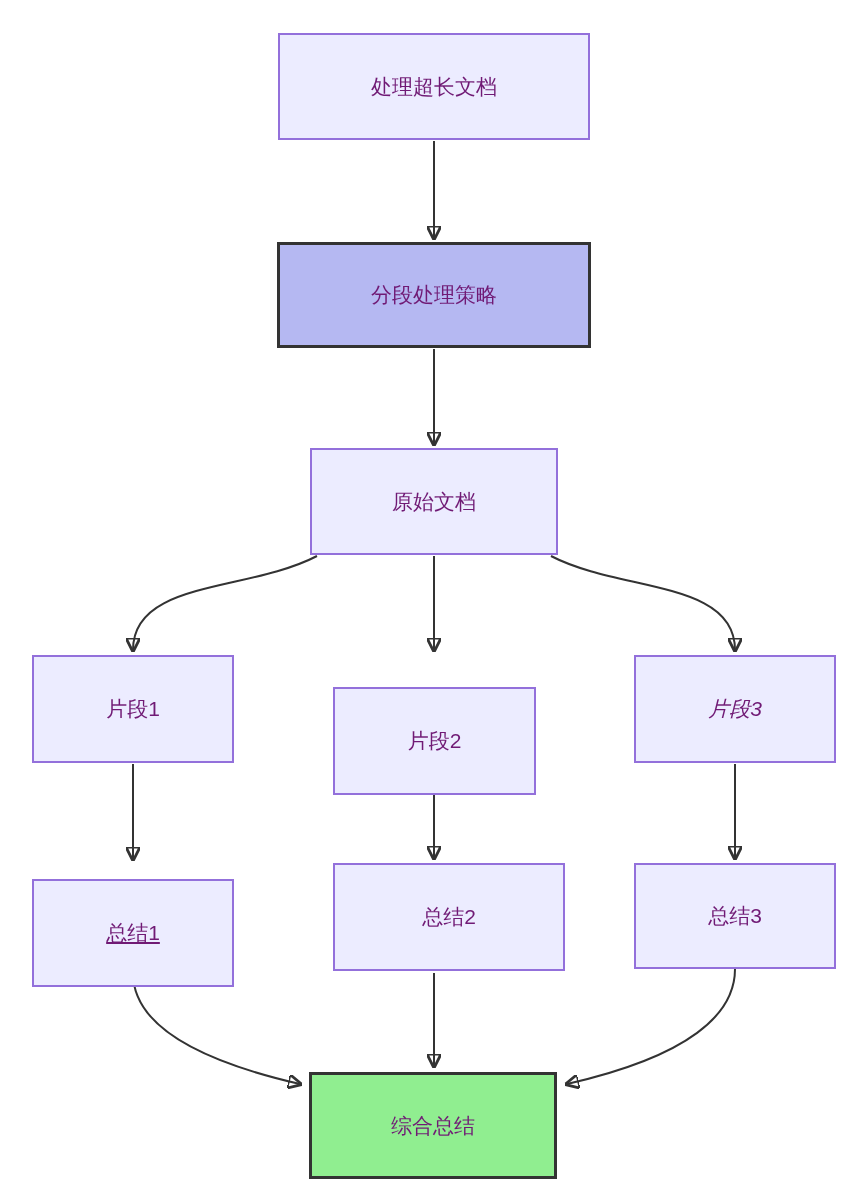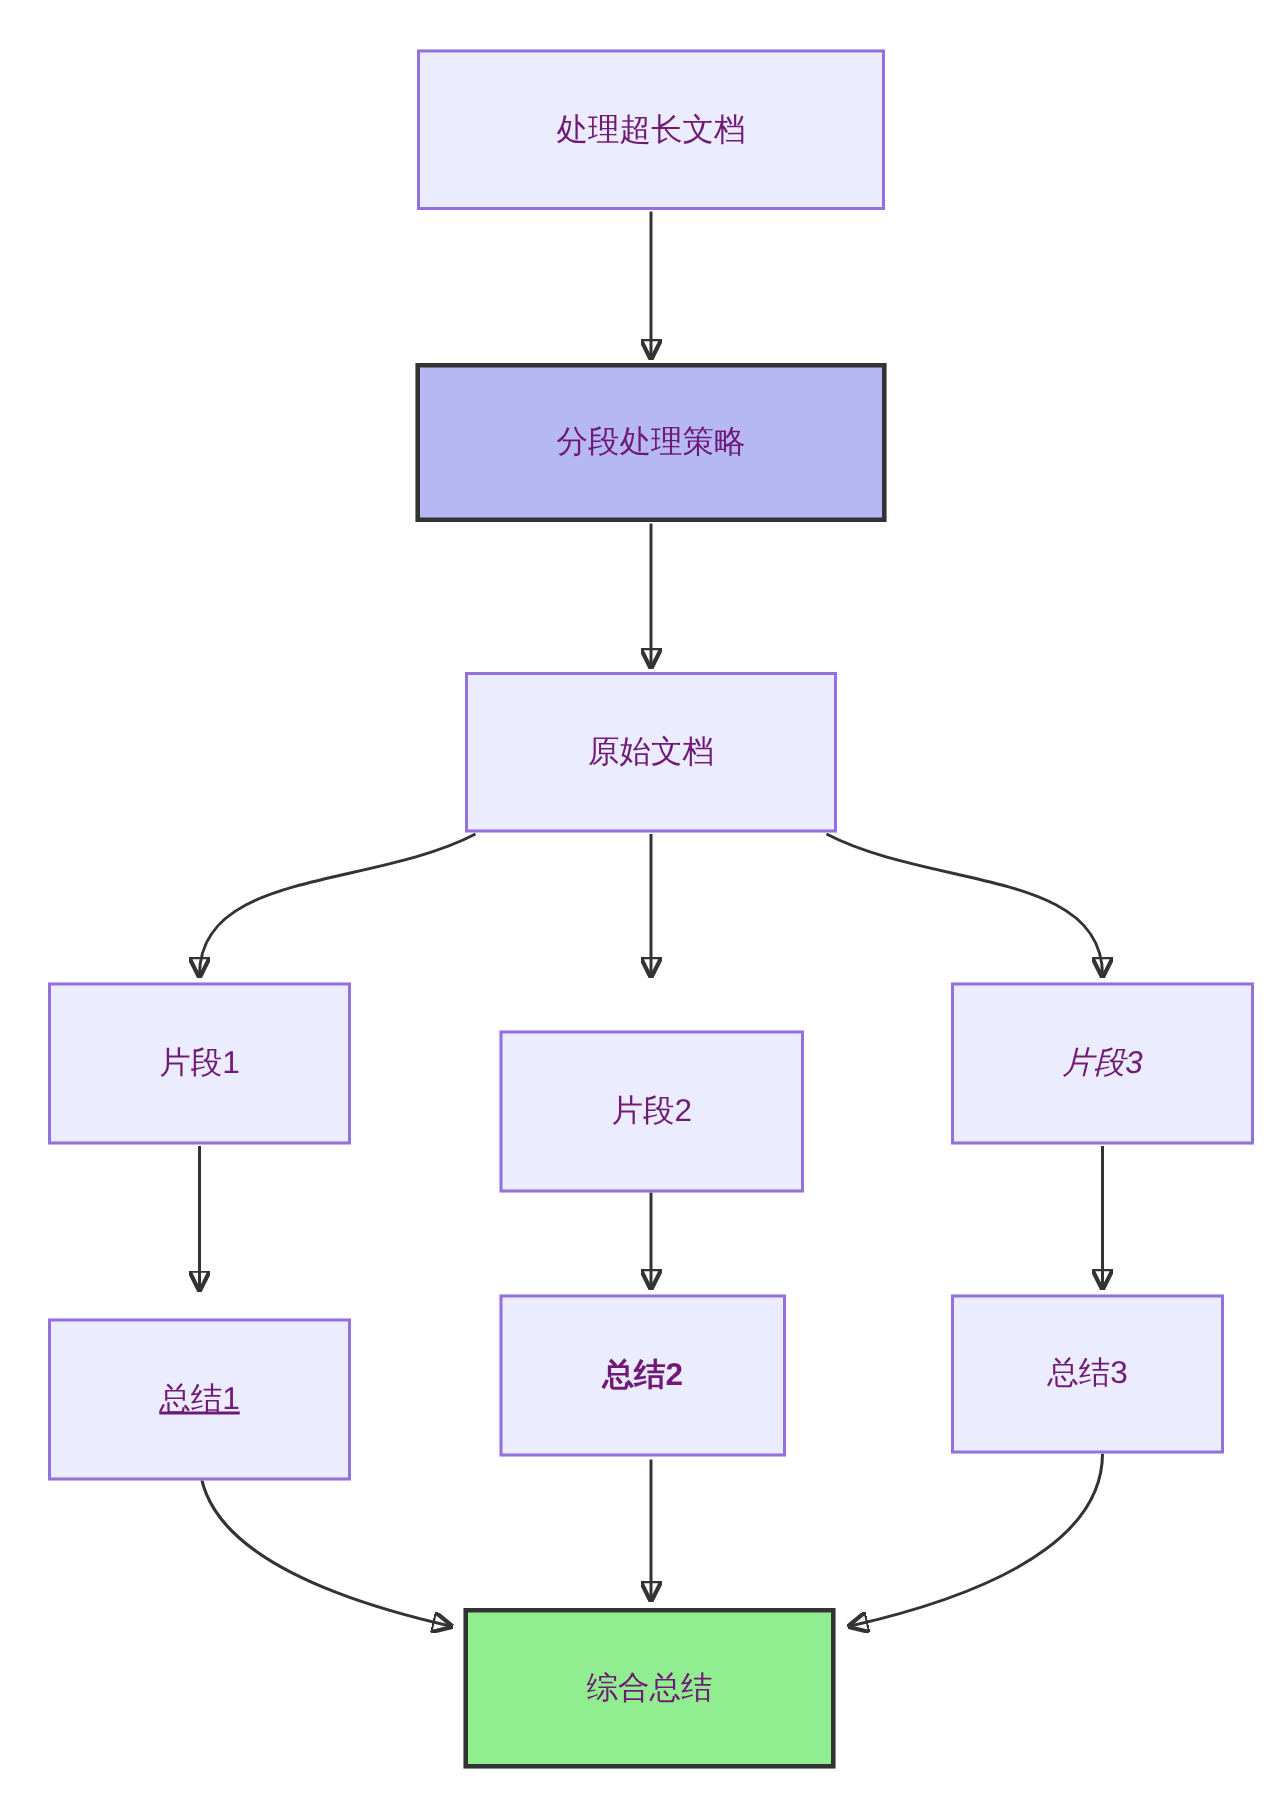--- a/index.html
+++ b/index.html
@@ -45,22 +45,22 @@
     border-width: 3.5px;
   }
   
   #node-A  { left: 278px; top: 33px;   width: 312px; height: 107px; }
   #node-B  { left: 277px; top: 242px;  width: 314px; height: 106px; }
   #node-C  { left: 310px; top: 448px;  width: 248px; height: 107px; }
   #node-S1 { left: 32px;  top: 655px;  width: 202px; height: 108px; }
   #node-S2 { left: 333px; top: 655px;  width: 203px; height: 108px; margin-top: 32px; }
   #node-S3 { left: 634px; top: 655px;  width: 202px; height: 108px; font-style: italic; }
   #node-Z1 { left: 32px;  top: 879px;  width: 202px; height: 108px; text-decoration: underline; }
-  #node-Z2 { left: 333px; top: 863px;  width: 191px; height: 108px; font-weight: bold; }
-  #node-Z3 { left: 634px; top: 863px;  width: 182px; height: 106px; }
+  #node-Z2 { left: 333px; top: 863px;  width: 232px; height: 108px; }
+  #node-Z3 { left: 634px; top: 863px;  width: 202px; height: 106px; }
   #node-F  { left: 309px; top: 1072px; width: 248px; height: 107px; }
 </style>
 </head>
 <body>
 
 <div class="canvas">
 
   <svg class="edges" viewBox="0 0 852 1196" xmlns="http://www.w3.org/2000/svg">
     <defs>
       <marker id="arrow" viewBox="0 0 10 10" refX="8.5" refY="5" markerWidth="14" markerHeight="14" markerUnits="userSpaceOnUse" orient="auto">

